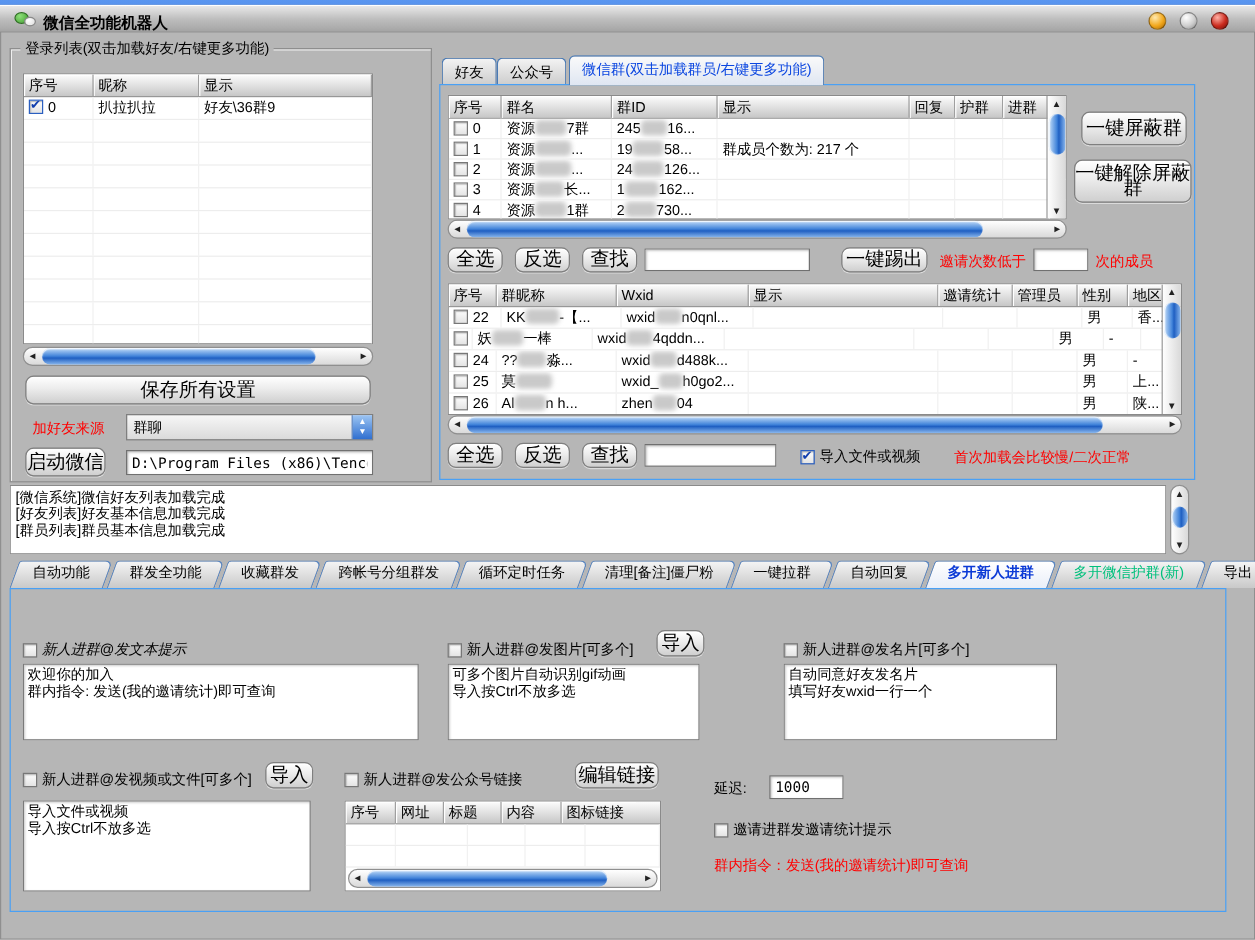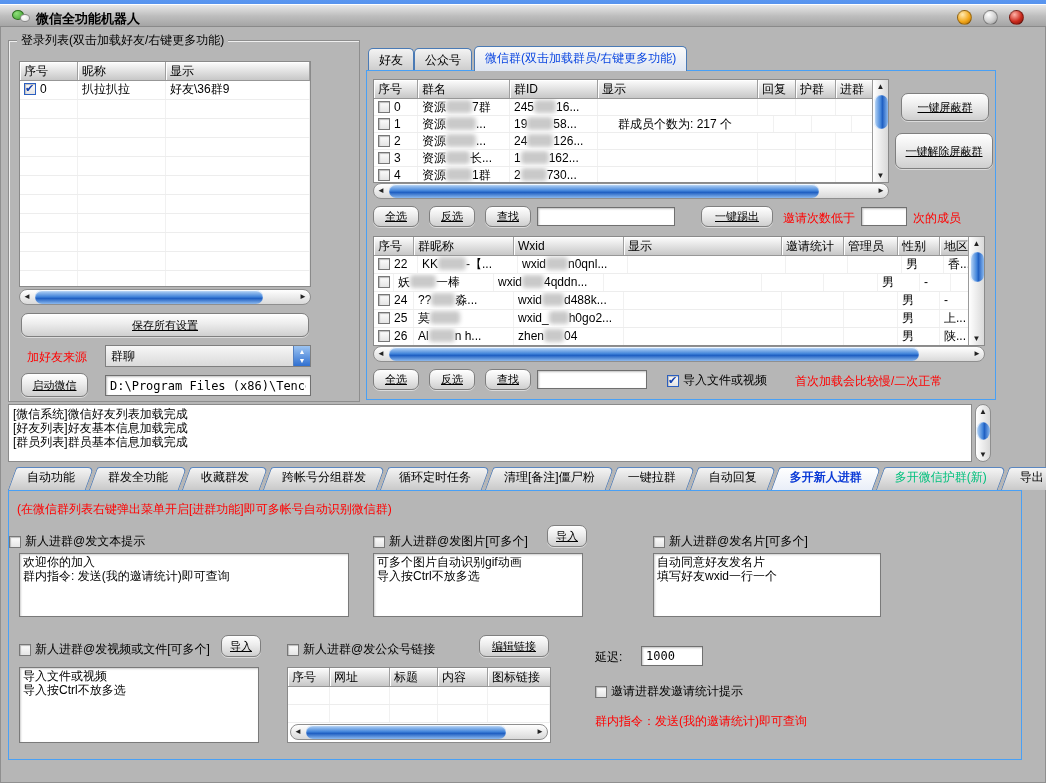--- a/index.html
+++ b/index.html
@@ -12,21 +12,21 @@
   .title-text{position:absolute;left:36px;top:6px;font-weight:bold;font-size:13px;}
   .app-icon{position:absolute;left:12px;top:6px;width:18px;height:14px;}
   .app-icon .bub1{position:absolute;left:0;top:0;width:12px;height:10px;border-radius:50% 50% 50% 50%;background:radial-gradient(circle at 35% 30%,#8ee07a,#3f9e2e);border:1px solid #2c6e20;}
   .app-icon .bub2{position:absolute;left:8px;top:4px;width:10px;height:8px;border-radius:50%;background:radial-gradient(circle at 35% 30%,#ffffff,#dcdcdc);border:1px solid #8a8a8a;}
   .sphere{position:absolute;top:6px;width:15px;height:15px;border-radius:50%;border:1px solid rgba(0,0,0,.35);}
   .sphere.min{left:957px;background:radial-gradient(circle at 35% 28%,#ffe9b0,#f2a81c 55%,#a86400);}
   .sphere.max{left:983px;background:radial-gradient(circle at 35% 28%,#ffffff,#cfcfcf 55%,#8a8a8a);}
   .sphere.close{left:1009px;background:radial-gradient(circle at 35% 28%,#ffb3a8,#cc2b1e 55%,#6e0e06);}
 
   
-  .btn{position:absolute;display:flex;align-items:center;justify-content:center;text-align:center;background:linear-gradient(#ffffff,#ececec 45%,#cfcfcf);border:1px solid #7f7f7f;border-radius:7px;box-shadow:inset 0 1px 0 #fff,0 1px 0 rgba(255,255,255,.5);font-size:11px;cursor:pointer;line-height:13px;text-decoration:underline;}
+  .btn{position:absolute;display:flex;align-items:center;justify-content:center;text-align:center;background:linear-gradient(#ffffff,#ececec 45%,#cfcfcf);border:1px solid #7f7f7f;border-radius:7px;box-shadow:inset 0 1px 0 #fff,0 1px 0 rgba(255,255,255,.5);font-size:16px;cursor:pointer;line-height:13px;}
   .tbx{position:absolute;background:#fff;border:1px solid #707070;box-shadow:inset 1px 1px 2px rgba(0,0,0,.25);font-family:"DejaVu Sans Mono","Liberation Mono",monospace;font-size:12px;padding:1px 4px;}
   .red{color:#f00;}
   .cb{display:inline-block;width:12px;height:12px;background:linear-gradient(#fdfdfd,#e4e4e4);border:1px solid #777;box-shadow:inset 1px 1px 1px #bbb;vertical-align:-2px;margin-right:4px;position:relative;flex:none;}
   .cb.checked{border-color:#2b5fc0;}
   .cb.checked::after{content:"✔";position:absolute;left:0px;top:-2px;font-size:11px;line-height:12px;color:#123fae;font-weight:bold;}
   .cbl{display:flex;align-items:center;position:absolute;white-space:nowrap;}
 
   
   .tbl{position:absolute;background:#fff;border:1px solid #8a8a8a;overflow:hidden;}
   .thead{display:flex;height:19px;line-height:18px;background:linear-gradient(#fdfdfd,#c7c7c7);border-bottom:1px solid #979797;}
@@ -195,21 +195,21 @@
         <div class="td" style="width:88px;"><span>245</span><span class="redact" style="width:22px;"></span><span>16...</span></div>
         <div class="td" style="width:160px;"></div>
         <div class="td" style="width:38px;"></div>
           <div class="td" style="width:40px;"></div>
           <div class="td" style="width:39px;"></div>
       </div>
       <div class="trow" style="height:17px;line-height:16px;">
         <div class="td" style="width:44px;"><span class="cb"></span><span>1</span></div>
         <div class="td" style="width:92px;"><span>资源</span><span class="redact" style="width:30px;"></span><span>...</span></div>
         <div class="td" style="width:88px;"><span>19</span><span class="redact" style="width:26px;"></span><span>58...</span></div>
-        <div class="td" style="width:160px;margin-left:16px;">群成员个数为: 217 个</div>
+        <div class="td" style="width:160px;">群成员个数为: 217 个</div>
         <div class="td" style="width:38px;"></div>
           <div class="td" style="width:40px;"></div>
           <div class="td" style="width:39px;"></div>
       </div>
       <div class="trow" style="height:17px;line-height:16px;">
         <div class="td" style="width:44px;"><span class="cb"></span><span>2</span></div>
         <div class="td" style="width:92px;"><span>资源</span><span class="redact" style="width:30px;"></span><span>...</span></div>
         <div class="td" style="width:88px;"><span>24</span><span class="redact" style="width:26px;"></span><span>126...</span></div>
         <div class="td" style="width:160px;"></div>
         <div class="td" style="width:38px;"></div>
@@ -373,23 +373,22 @@
     <div class="btab"><span>循环定时任务</span></div>
     <div class="btab"><span>清理[备注]僵尸粉</span></div>
     <div class="btab"><span>一键拉群</span></div>
     <div class="btab"><span>自动回复</span></div>
     <div class="btab active"><span>多开新人进群</span></div>
     <div class="btab green"><span>多开微信护群(新)</span></div>
     <div class="btab"><span>导出</span></div>
   </div>
 
   <div class="panel-blue" style="left:8px;top:490px;width:1014px;height:270px;">
-    <div class="red" style="position:absolute;left:8px;top:10px;">(在微信群列表右键弹出菜单开启[进群功能]即可多帐号自动识别微信群)</div>
-
-    <div class="cbl" style="left:0;top:42px;">
+
+    <div class="cbl" style="left:10px;top:42px;font-style:italic;">
       <span class="cb"></span>
       <span>新人进群@发文本提示</span>
     </div>
     <textarea class="ta" style="left: 10px; top: 62px; width: 330px; height: 64px;">欢迎你的加入
 群内指令: 发送(我的邀请统计)即可查询</textarea>
 
     <div class="cbl" style="left:364px;top:42px;">
       <span class="cb"></span>
       <span>新人进群@发图片[可多个]</span>
     </div>
@@ -413,21 +412,21 @@
 导入按Ctrl不放多选</textarea>
 
     <div class="cbl" style="left:278px;top:150px;">
       <span class="cb"></span>
       <span>新人进群@发公众号链接</span>
     </div>
     <div class="btn" style="left:470px;top:144px;width:70px;height:22px;">编辑链接</div>
     <div class="tbl" style="left:278px;top:176px;width:264px;height:76px;">
       <div class="thead">
         <div class="th" style="width:42px;">序号</div>
-        <div class="th" style="width:60px;">网址</div>
+        <div class="th" style="width:40px;">网址</div>
         <div class="th" style="width:48px;">标题</div>
         <div class="th" style="width:50px;">内容</div>
         <div class="th" style="width:62px;border-right:none;">图标链接</div>
       </div>
       <div class="trow">
           <div class="td" style="width:42px;"></div>
           <div class="td" style="width:60px;"></div>
           <div class="td" style="width:48px;"></div>
           <div class="td" style="width:50px;"></div>
           <div class="td" style="width:62px;"></div>

